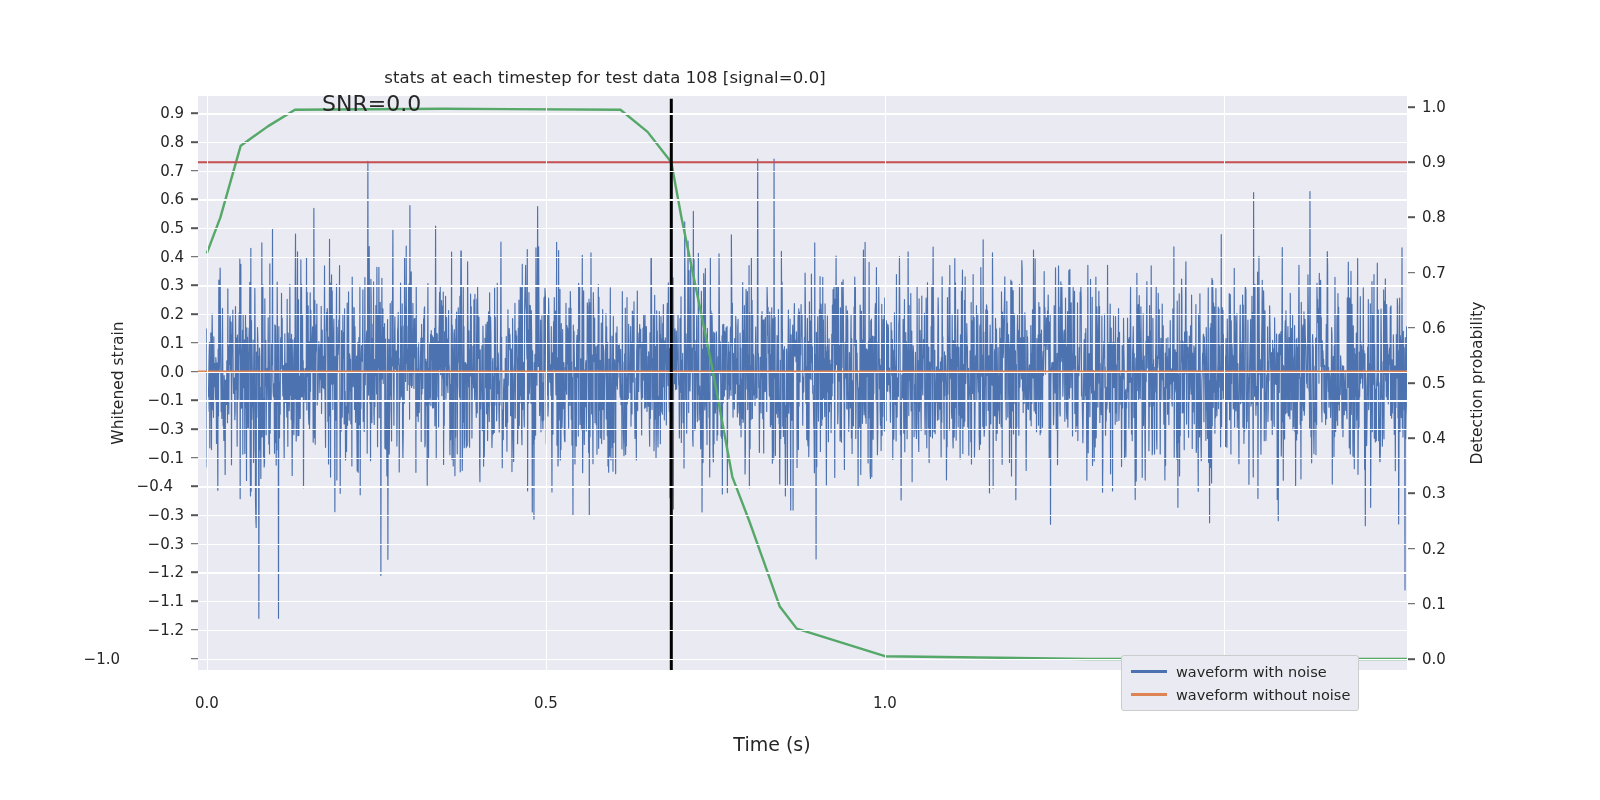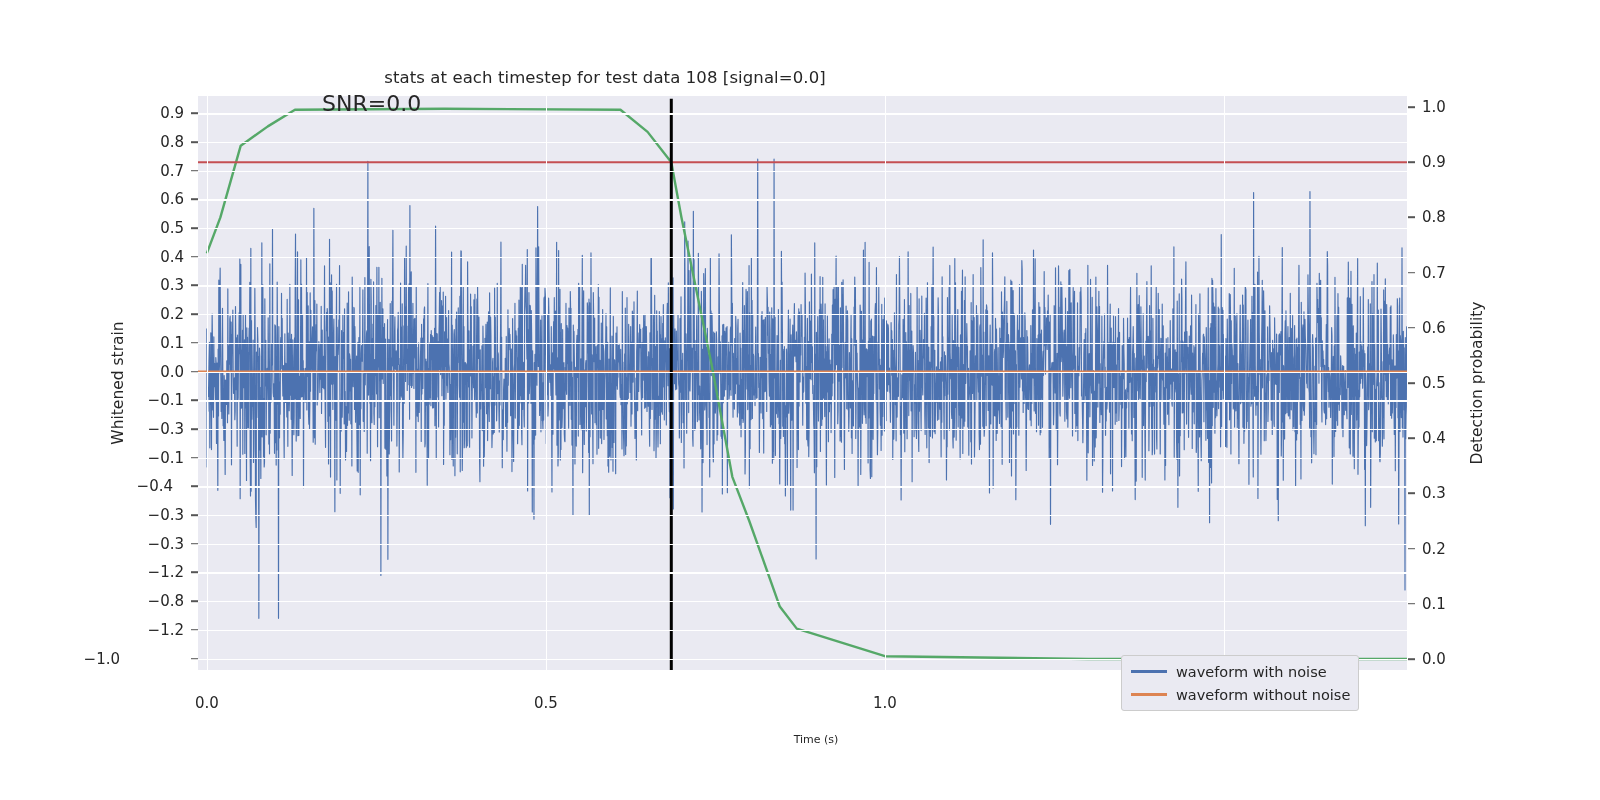--- a/index.html
+++ b/index.html
@@ -92,22 +92,22 @@
   #ylabel-right {
     position: absolute;
     left: 1477px; top: 383px;
     font-size: 15.5px;
     color: #262626;
     transform: translate(-50%, -50%) rotate(-90deg);
     white-space: nowrap;
   }
   #xlabel {
     position: absolute;
-    left: 816px; top: 733px;
-    font-size: 11px;
+    left: 772px; top: 733px;
+    font-size: 19px;
     color: #262626;
     transform: translateX(-50%);
     white-space: nowrap;
   }
   
   #snr-annotation {
     position: absolute;
     left: 314px; top: 101px;
     font-size: 22px;
     color: #262626;
@@ -182,21 +182,21 @@
       <div class="tick-label-left" style="top: 457.62px; right: 1416px;">−0.1</div>
       <div class="tick-mark" style="top: 457.62px; left: 191px;"></div>
       <div class="tick-label-left" style="top: 486.32px; right: 1427px;">−0.4</div>
       <div class="tick-mark" style="top: 486.32px; left: 191px;"></div>
       <div class="tick-label-left" style="top: 515.02px; right: 1416px;">−0.3</div>
       <div class="tick-mark" style="top: 515.02px; left: 191px;"></div>
       <div class="tick-label-left" style="top: 543.72px; right: 1416px;">−0.3</div>
       <div class="tick-mark" style="top: 543.72px; left: 191px;"></div>
       <div class="tick-label-left" style="top: 572.42px; right: 1416px;">−1.2</div>
       <div class="tick-mark" style="top: 572.42px; left: 191px;"></div>
-      <div class="tick-label-left" style="top: 601.12px; right: 1416px;">−0.8</div>
+      <div class="tick-label-left" style="top: 601.12px; right: 1416px;">−1.1</div>
       <div class="tick-mark" style="top: 601.12px; left: 191px;"></div>
       <div class="tick-label-left" style="top: 629.82px; right: 1416px;">−1.2</div>
       <div class="tick-mark" style="top: 629.82px; left: 191px;"></div>
       <div class="tick-label-left" style="top: 658.52px; right: 1480px; margin-left: 42px;">−1.0</div>
       <div class="tick-mark" style="top: 658.52px; left: 191px;"></div>
     </div>
   <div id="ticks-right">
       <div class="tick-label-right" style="top: 107.038px; left: 1422px;">1.0</div>
       <div class="tick-mark" style="top: 107.038px; left: 1408px;"></div>
       <div class="tick-label-right" style="top: 162.231px; left: 1422px;">0.9</div>

